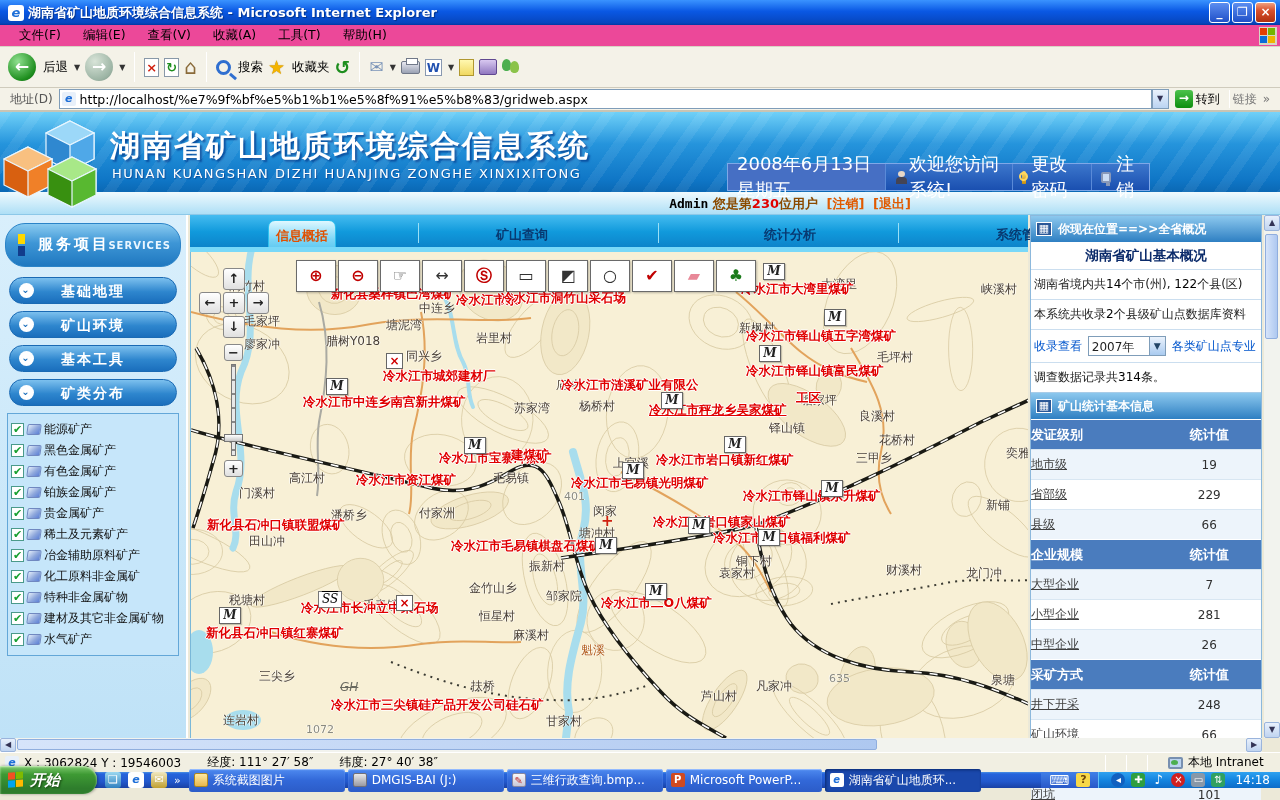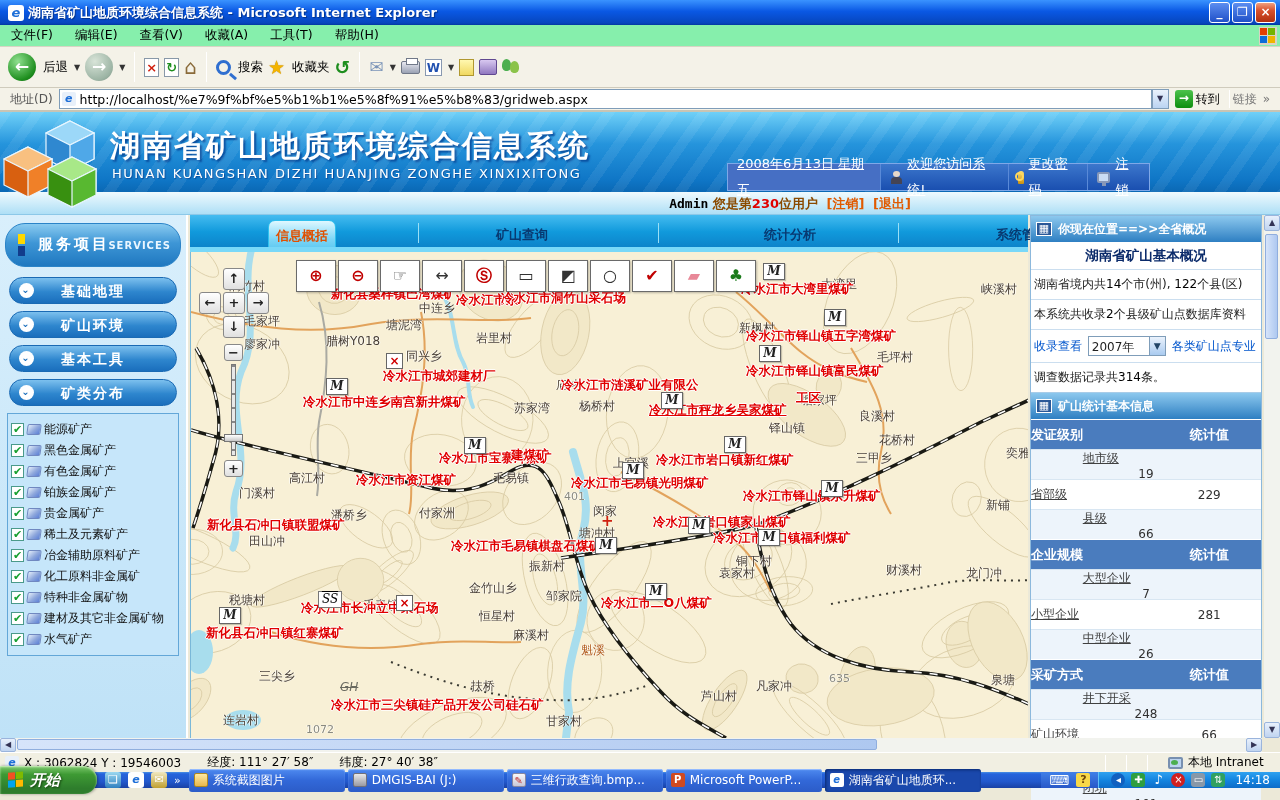--- a/index.html
+++ b/index.html
@@ -14,22 +14,22 @@
 .titlebar .ie-ico { width:16px; height:16px; margin:0 4px; background:#fff; border-radius:3px;
   color:#1E6FD8; font-weight:bold; font-style:italic; font-size:13px; line-height:15px; text-align:center; }
 .titlebar .ttl { color:#fff; font-weight:bold; font-size:13px; text-shadow:1px 1px 1px #02328A; flex:1;
   white-space:nowrap; overflow:hidden; }
 .tbtn { width:21px; height:21px; margin-left:2px; border:1px solid #fff; border-radius:3px;
   color:#fff; font-weight:bold; text-align:center; line-height:19px; font-size:12px;
   background:linear-gradient(180deg,#5C8EF0,#2050C8); }
 .tbtn.close { background:linear-gradient(180deg,#F0A080,#D8502C 40%,#B03010); }
 
 
-.menubar { position:absolute; left:0; top:25px; width:1280px; height:22px; background:#86efac;
-  border-bottom:1px solid #D8D4C4; display:flex; align-items:center; }
+.menubar { position:absolute; left:0; top:25px; width:1280px; height:22px; background:#ec4899;
+  border-bottom:1px solid #D8D4C4; display:flex; align-items:center; padding-left:8px; }
 .menubar span.mi { padding:3px 11px; font-size:12.5px; }
 .winflag { position:absolute; right:4px; top:2px; width:18px; height:18px; background:#D8D4C4;
   display:grid; grid-template-columns:7px 7px; grid-template-rows:7px 7px; gap:1px; padding:1px; }
 .winflag i { display:block; }
 .winflag i:nth-child(1){background:#E33E00}.winflag i:nth-child(2){background:#73B400}
 .winflag i:nth-child(3){background:#0C6CD8}.winflag i:nth-child(4){background:#F0B400}
 
 
 .ietb { position:absolute; left:0; top:47px; width:1280px; height:41px; background:#F4F2E8;
   border-bottom:1px solid #CFCBBC; display:flex; align-items:center; padding-left:8px; gap:5px; }
@@ -82,21 +82,21 @@
   background:linear-gradient(180deg,#6FD0F8 0%,#2594DC 40%,#0F76C6 85%,#0A68B4 100%); overflow:hidden; }
 .banner:after { content:""; position:absolute; inset:0;
   background:repeating-linear-gradient(125deg,rgba(255,255,255,.07) 0 10px,rgba(255,255,255,0) 10px 26px); }
 .banner .cn { position:absolute; left:110px; top:14px; font-size:30px; font-weight:bold; color:#fff;
   letter-spacing:2px; text-shadow:2px 2px 2px #0A4E9E; }
 .banner .en { position:absolute; left:112px; top:54px; font-size:13px; color:#fff; letter-spacing:1.5px;
   text-shadow:1px 1px 1px #0A4E9E; }
 .logo { position:absolute; left:2px; top:113px; z-index:30; }
 .datebar { position:absolute; left:727px; top:163px; width:423px; height:28px; z-index:5;
   background:linear-gradient(180deg,#3C77CC,#1A4FB0); border:1px solid #7FA8E8; display:flex;
-  align-items:center; color:#fff; font-size:13px;text-decoration:underline; }
+  align-items:center; color:#fff; font-size:18px; }
 .datebar .seg { padding:0 9px; display:flex; align-items:center; gap:5px; height:100%; line-height:26px; }
 .datebar .seg+.seg { border-left:1px solid #5A8AD8; }
 .datebar .seg.date { background:#466FC4; }
 .ic-person { width:13px; height:13px; position:relative; }
 .ic-person:before { content:""; position:absolute; left:3px; top:0; width:7px; height:6px; border-radius:50%; background:#E8D8C8; }
 .ic-person:after { content:""; position:absolute; left:1px; top:6px; width:11px; height:7px; border-radius:4px 4px 0 0; background:#445; }
 .ic-key { width:6px; height:13px; background:linear-gradient(#FFE070,#C89010); border-radius:3px 3px 1px 1px; position:relative; }
 .ic-key:after { content:""; position:absolute; left:-3px; top:1px; width:5px; height:5px; border:2px solid #FFD860; border-radius:50%; }
 .ic-monitor { width:14px; height:11px; background:#CADCF4; border:2px solid #8898B8; border-radius:2px; position:relative; }
 .ic-monitor:after { content:""; position:absolute; left:3px; top:9px; width:4px; height:3px; background:#8898B8; }
@@ -186,21 +186,21 @@
 .rp-title { height:27px; text-align:center; font-weight:bold; font-size:13.5px; color:#0A2A6A; line-height:27px; }
 .rp-line { border-top:1px solid #CBDEEF; padding:6px 3px; white-space:nowrap; color:#222; }
 .rp-line .red { color:#000000; }
 .rp-line .blue { color:#0055CC; }
 .yearbox { display:inline-flex; width:78px; height:20px; border:1px solid #7F9DB9; background:#fff;
   vertical-align:middle; margin:0 2px; }
 .yearbox .yv { flex:1; padding:2px 3px; font-size:12px; }
 .yearbox .ya { width:16px; background:linear-gradient(#EAF2FC,#AACBF0); border-left:1px solid #7F9DB9;
   text-align:center; font-size:9px; line-height:18px; color:#246; }
 .stat-row { display:flex; height:30px; align-items:center; border-top:1px solid #D8E6F2; background:#fff; }
-.stat-row.alt { background:#EDF4FB;flex-direction:column; }
+.stat-row.alt { background:#EDF4FB; }
 .stat-row.head { background:#4A7CBE; color:#fff; font-weight:bold; font-size:13px; border-top:1px solid #fff; }
 .stat-row .c1 { width:55%; text-align:left; }
 .stat-row .c2 { width:45%; text-align:center; }
 .stat-row:not(.head) .c1 { text-decoration:underline; color:#404040; }
 .stat-row:not(.head) .c2 { color:#303030; }
 
 
 .vscroll { position:absolute; left:1264px; top:215px; width:16px; height:523px; background:#F2F3EE; }
 .hscroll { position:absolute; left:0; top:738px; width:1262px; height:14px; background:#F2F3EE; }
 .sb-btn { position:absolute; width:16px; height:16px; background:linear-gradient(#E8F0FC,#C0D4F0);

